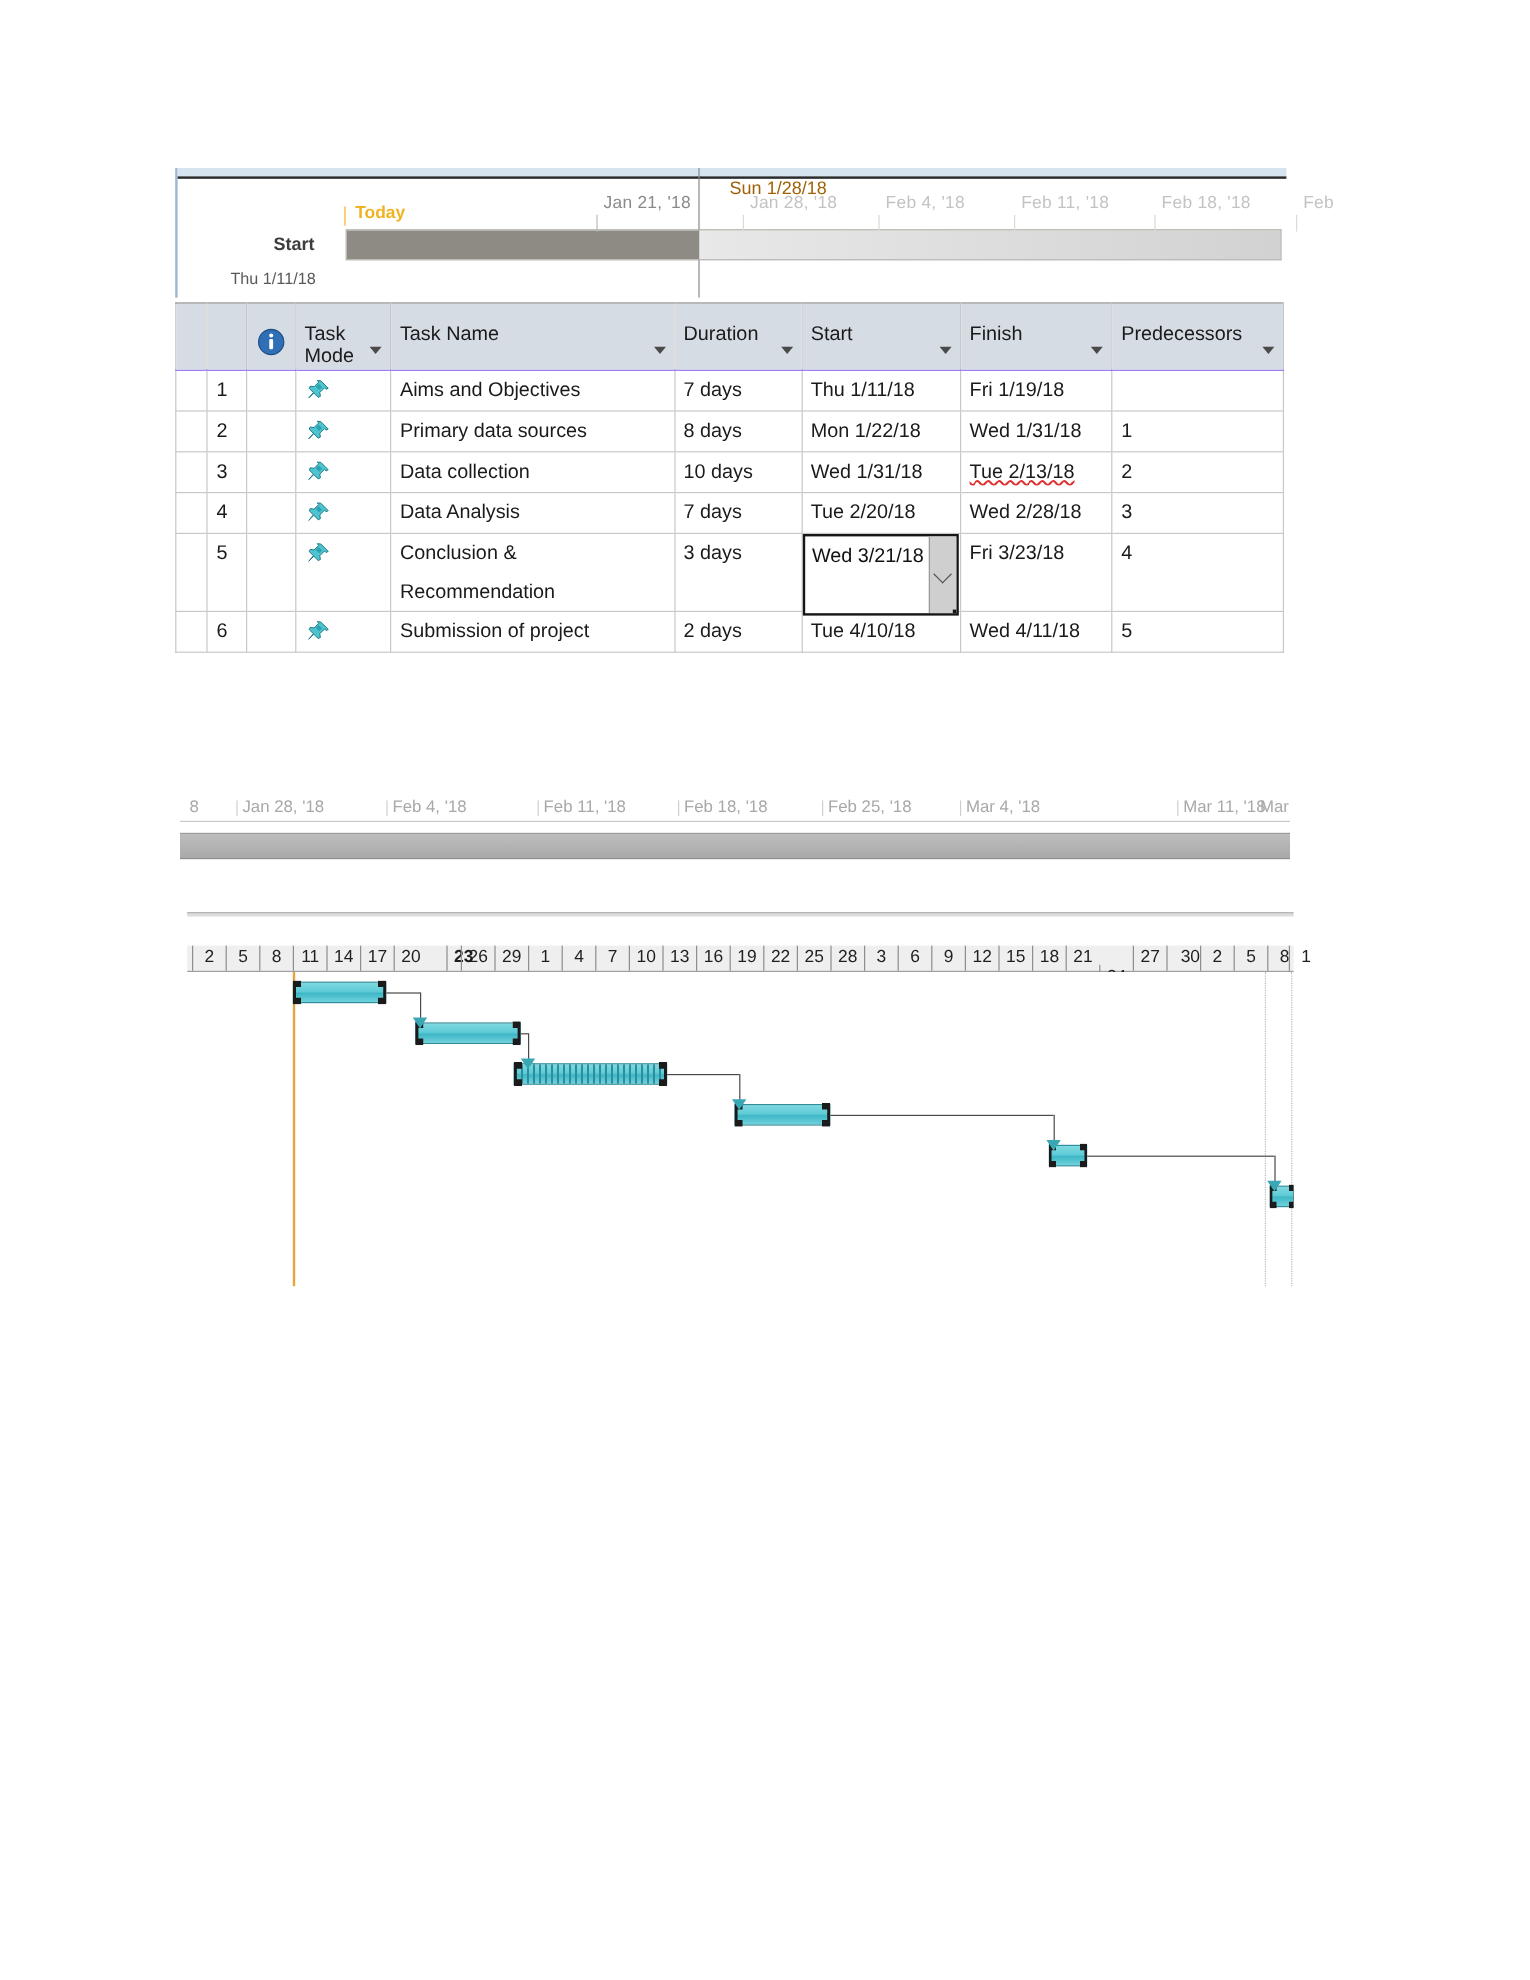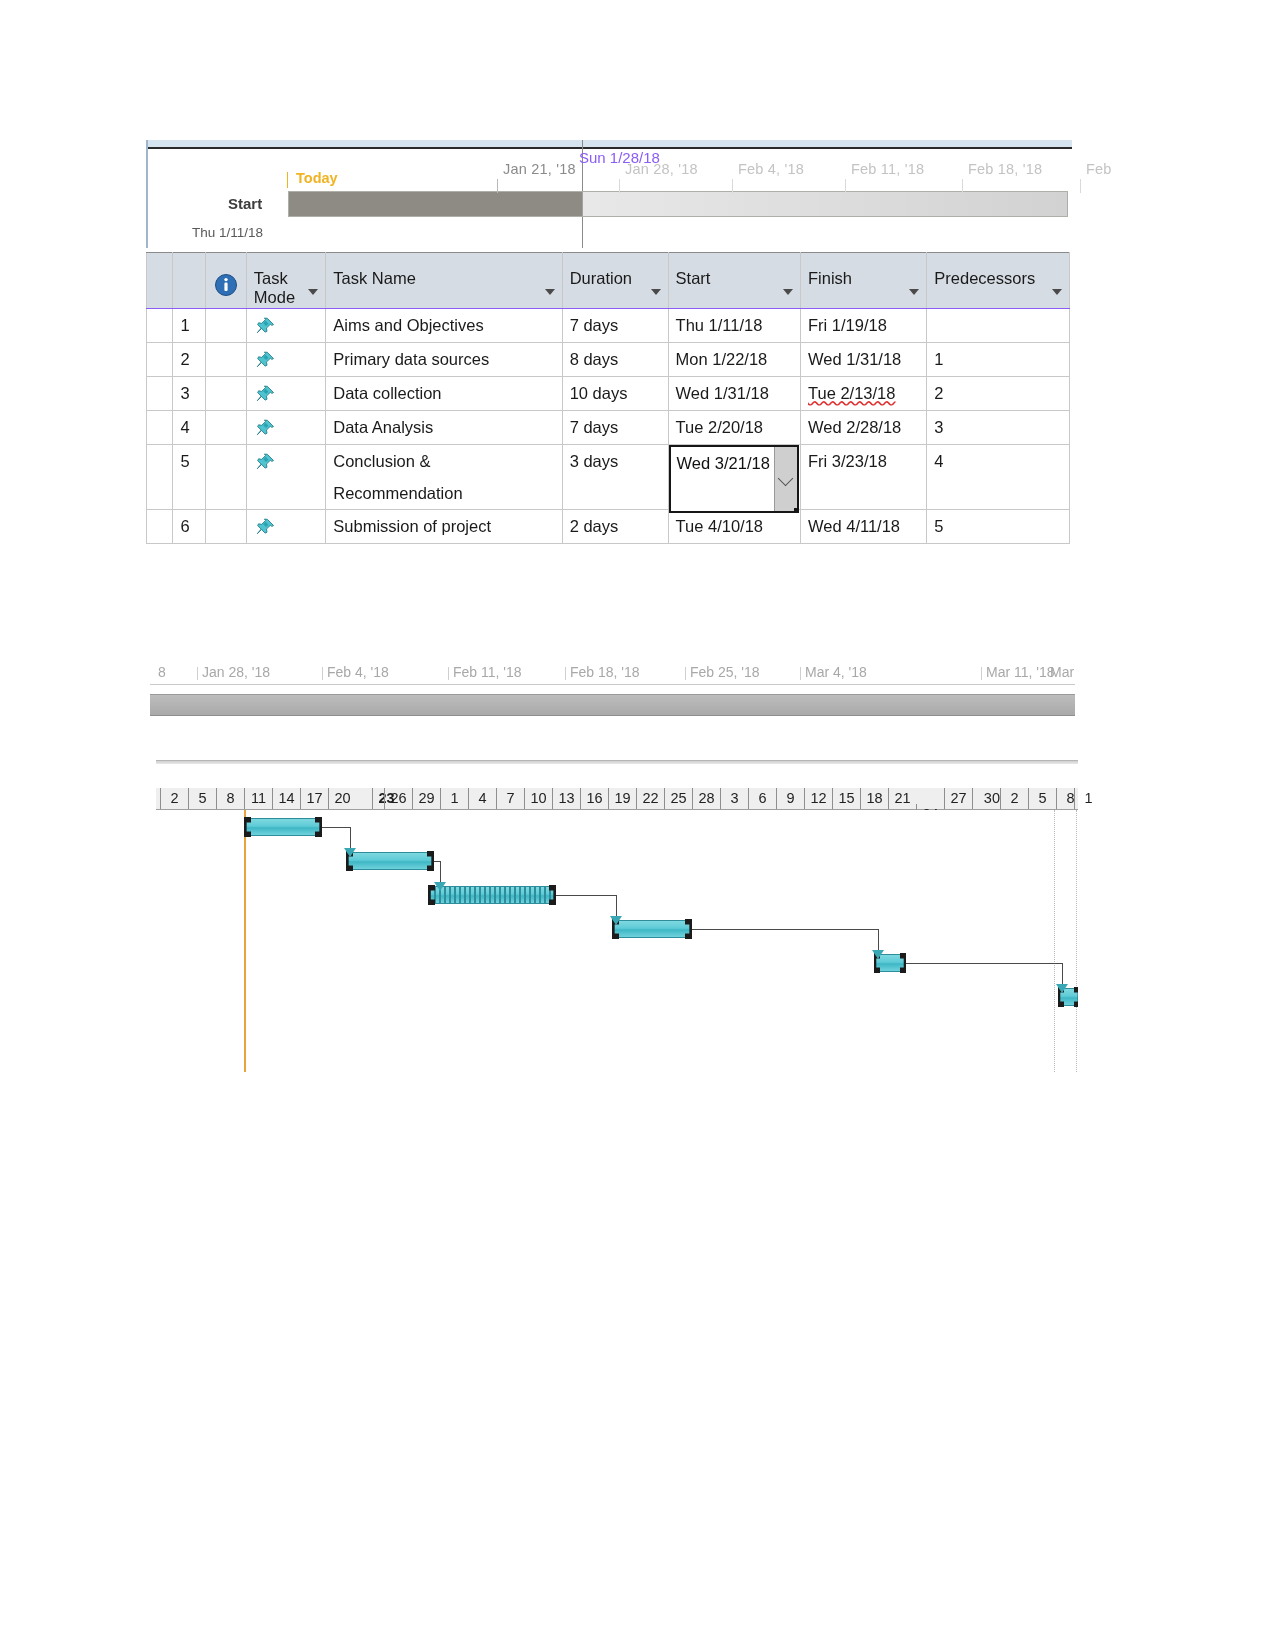--- a/index.html
+++ b/index.html
@@ -81,24 +81,24 @@
   #tl-divider {
     position: absolute;
     left: 434px;
     top: -9px;
     width: 1px;
     height: 108px;
     background: #8a8a8a;
   }
   #tl-sundate {
     position: absolute;
-    left: 431px;
+    left: 460px;
     top: 0px;
     font-size: 15px;
-    color: #8b5cf6;
+    color: #a16207;
     white-space: nowrap;
   }
   #tl-startbar {
     position: absolute;
     left: 140px;
     top: 42px;
     width: 780px;
     height: 26px;
     background: linear-gradient(to right, #8e8b85 0%, #8e8b85 37.7%, #e8e8e8 37.8%, #d2d2d2 100%);
     border: 1px solid #b0aea9;

